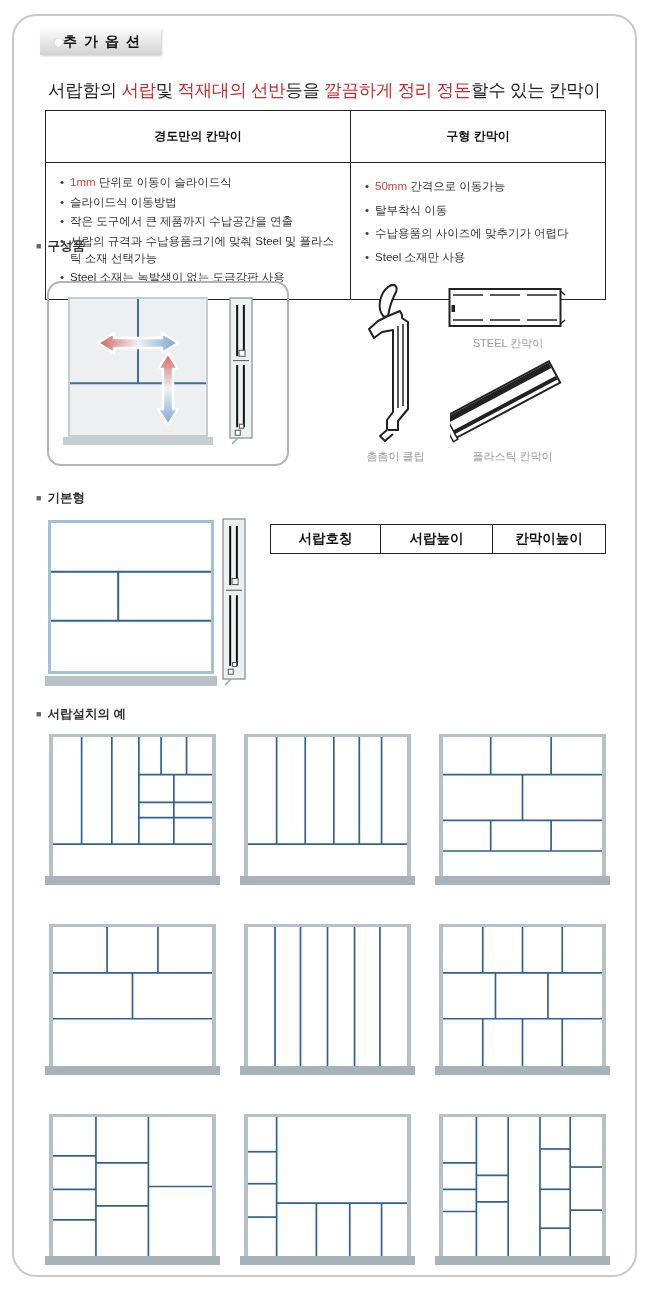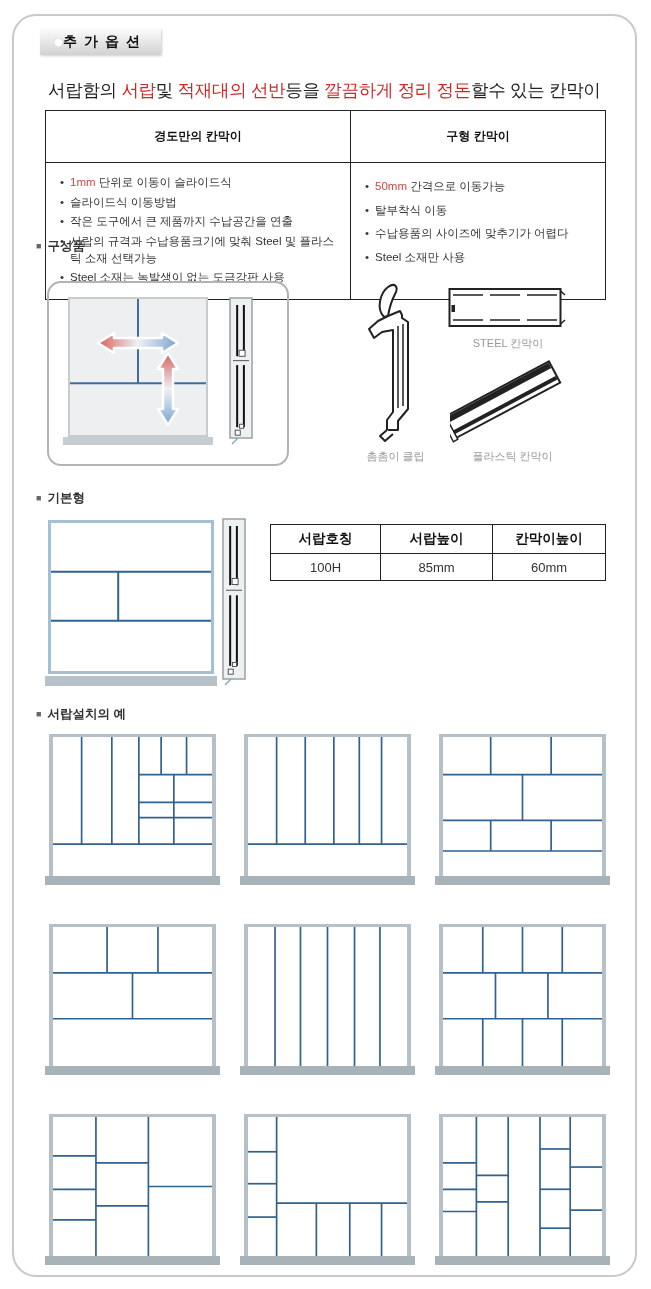--- a/index.html
+++ b/index.html
@@ -227,25 +227,20 @@
         <col style="width:113px">
       </colgroup>
     <thead>
       <tr>
         <th>서랍호칭</th>
         <th>서랍높이</th>
         <th>칸막이높이</th>
       </tr>
     </thead>
     <tbody id="spec-body">
-        <tr>
-          <td>100H</td>
-          <td>85mm</td>
-          <td>60mm</td>
-        </tr>
       </tbody>
   </table>
 
   <div class="sec" id="sec-examples">
     <span class="sq">■</span>
     <span>서랍설치의 예</span>
   </div>
 
   <div class="examples-grid" id="examples-grid">
       <div class="ex-cell"><svg width="175" height="152" viewBox="0 0 175 152">

